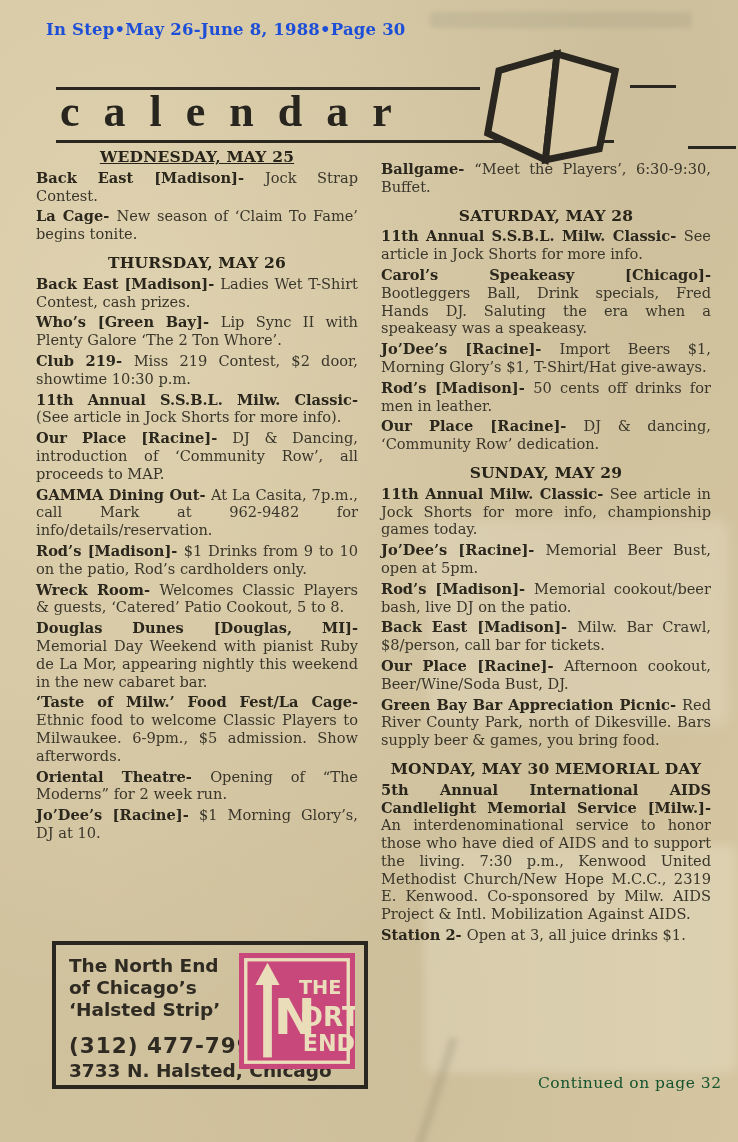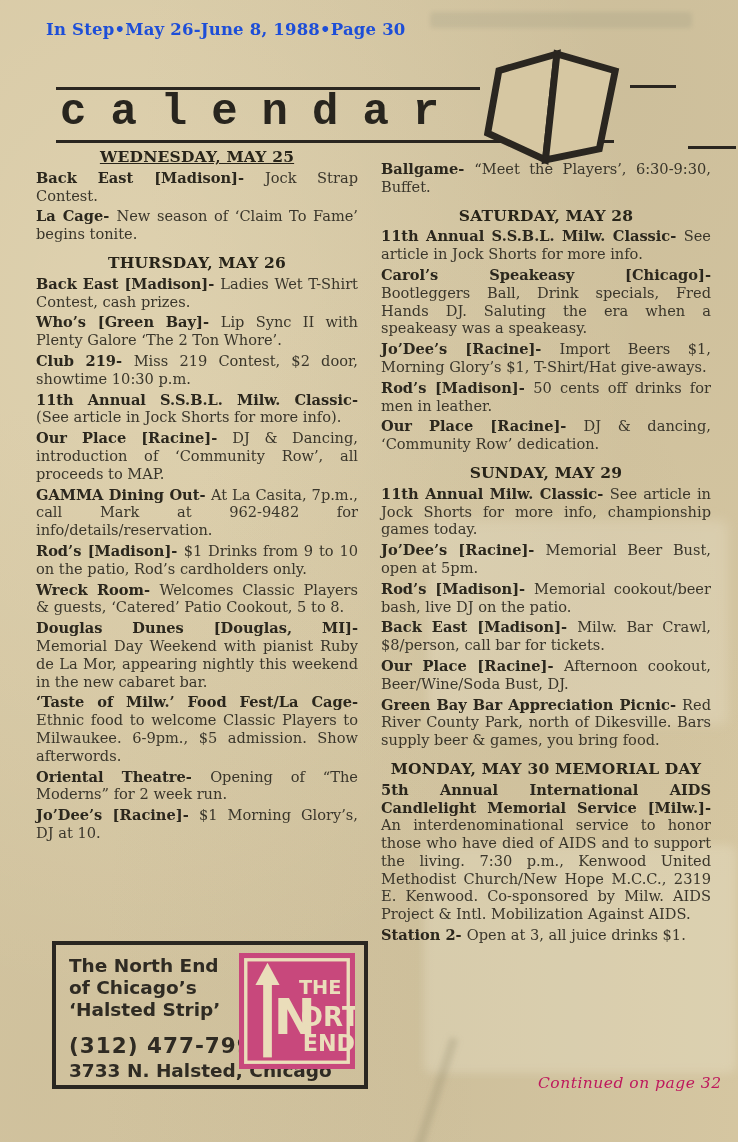--- a/index.html
+++ b/index.html
@@ -24,21 +24,21 @@
     position:absolute;left:46px;top:20px;
     font-weight:bold;font-size:16.5px;letter-spacing:0.2px;color:#1d4ed8;
   }
   .rule{position:absolute;height:3px;background:#2a2620;z-index:1;}
   .rule-top{left:56px;top:87px;width:424px;}
   .rule-top-dash{left:630px;top:85px;width:46px;}
   .rule-bottom{left:56px;top:140px;width:558px;}
   .rule-bottom-dash{left:688px;top:146px;width:48px;}
   .page-title{
     position:absolute;left:60px;top:90px;z-index:2;
-    font-family:Liberation Mono, monospace;font-weight:bold;
+    font-family:Liberation Serif, serif;font-weight:bold;
     font-size:44px;letter-spacing:24px;color:#28251e;line-height:1;
   }
   .book{position:absolute;left:475px;top:46px;width:158px;height:128px;transform:rotate(3deg);z-index:3;}
 
   .col{position:absolute;width:324px;font-size:14.6px;line-height:17.8px;text-align:justify;}
   .col-left{left:36px;top:148px;width:322px;}
   .col-right{left:381px;top:160px;width:330px;}
   .day-heading{
     text-align:center;font-weight:bold;font-size:15.5px;
     margin:11px 0 3px;color:#282419;letter-spacing:0.2px;
@@ -53,21 +53,21 @@
     font-family:"DejaVu Sans", sans-serif;font-weight:bold;color:#2f2b23;
   }
   .ad-line{margin:0 0 0 13px;font-size:18.5px;line-height:22px;}
   .ad-line.first{margin-top:10px;}
   .ad-phone{margin:13px 0 0 13px;font-size:21.5px;letter-spacing:1px;line-height:24px;}
   .ad-address{margin:2px 0 8px 13px;font-size:18.5px;line-height:22px;}
   .ad-logo{position:absolute;right:9px;top:8px;width:116px;height:116px;}
 
   .continued{
     position:absolute;left:538px;top:1074px;
-    font-style:italic;font-size:15.5px;color:#be185d;letter-spacing:0.5px;
+    font-size:15.5px;color:#14532d;letter-spacing:0.5px;
   }
 </style>
 </head>
 <body>
 
 <div class="ghost ghost-topright"></div>
 <div class="ghost ghost-mid"></div>
 <div class="ghost ghost-monday"></div>
 <div class="ghost ghost-crease"></div>
 

